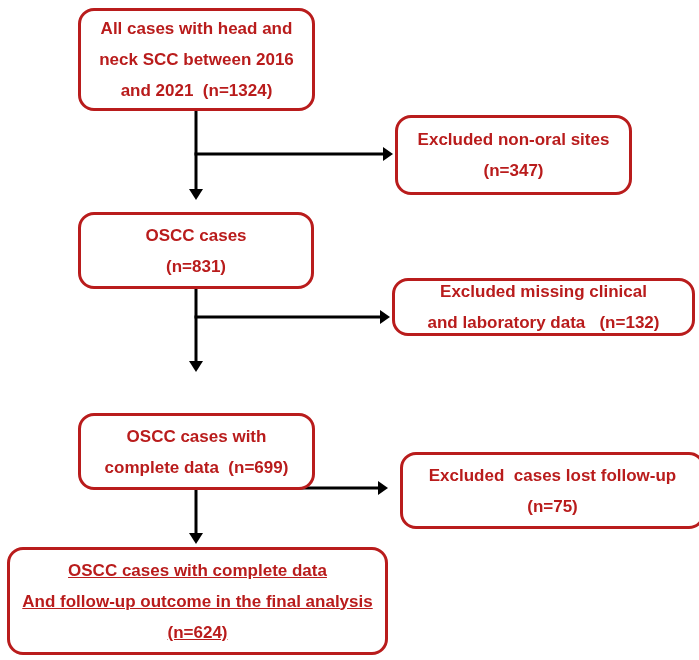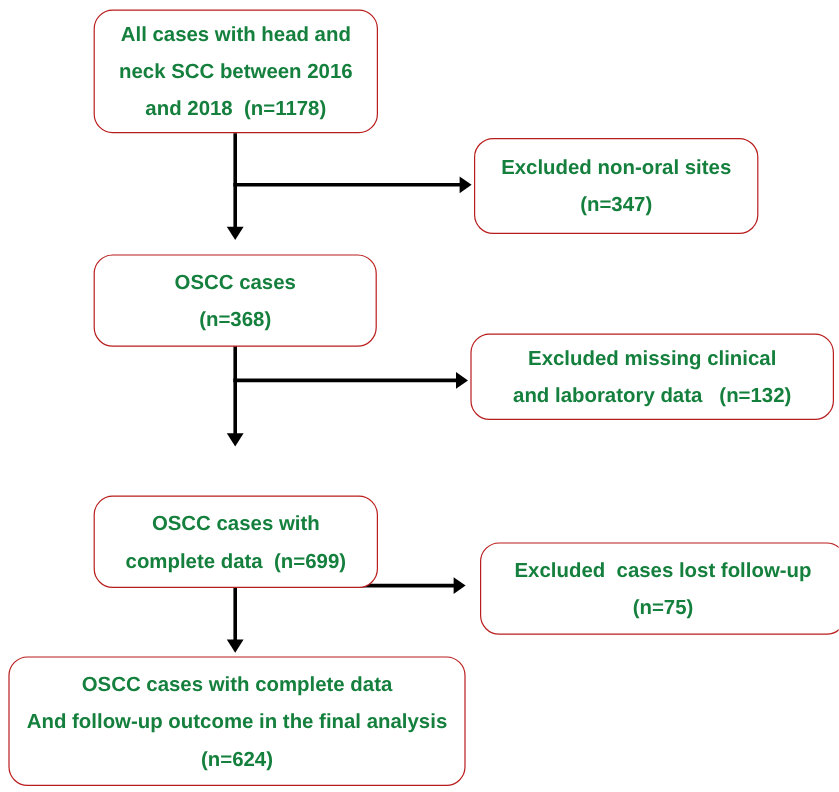--- a/index.html
+++ b/index.html
@@ -26,43 +26,43 @@
     stroke: #000000;
     stroke-width: 3;
   }
   .connectors polygon {
     fill: #000000;
     stroke: none;
   }
   .box {
     position: absolute;
     box-sizing: border-box;
-    border: 1px solid #b91c1c;
+    border: 3px solid #b91c1c;
     border-radius: 16px;
     background: #ffffff;
-    color: #15803d;
+    color: #b91c1c;
     display: flex;
     flex-direction: column;
     justify-content: center;
     align-items: center;
     text-align: center;
     font-weight: bold;
     font-size: 17px;
     line-height: 31px;
   }
   .box .ln {
     white-space: pre;
   }
   .box-step1    { left: 78px;  top: 8px;   width: 237px; height: 103px; }
   .box-excl1    { left: 395px; top: 115px; width: 237px; height: 80px;  }
   .box-step2    { left: 78px;  top: 212px; width: 236px; height: 77px;  }
-  .box-excl2    { left: 392px; top: 278px; width: 303px; height: 72px;  }
+  .box-excl2    { left: 392px; top: 278px; width: 303px; height: 58px;  }
   .box-step3    { left: 78px;  top: 373px; width: 237px; height: 77px; margin-top: 40px;  }
   .box-excl3    { left: 390px; top: 452px; width: 305px; height: 77px; margin-left: 10px;  }
-  .box-step4    { left: 7px;   top: 547px; width: 381px; height: 108px; }
+  .box-step4    { left: 7px;   top: 547px; width: 381px; height: 108px; text-decoration: underline; }
 </style>
 </head>
 <body>
 
 <div class="canvas">
 
   <svg class="connectors" viewBox="0 0 699 660" xmlns="http://www.w3.org/2000/svg">
 
     <g>
       <line x1="196" y1="111" x2="196" y2="191"></line>
@@ -91,31 +91,31 @@
 
     <g>
       <line x1="194.5" y1="488" x2="379" y2="488"></line>
       <polygon points="378,481 378,495 388,488"></polygon>
     </g>
   </svg>
 
   <div class="box box-step1">
     <div class="ln">All cases with head and</div>
     <div class="ln">neck SCC between 2016</div>
-    <div class="ln">and 2018  (n=1178)</div>
+    <div class="ln">and 2021  (n=1324)</div>
   </div>
 
   <div class="box box-excl1">
     <div class="ln">Excluded non-oral sites</div>
     <div class="ln">(n=347)</div>
   </div>
 
   <div class="box box-step2">
     <div class="ln">OSCC cases</div>
-    <div class="ln">(n=368)</div>
+    <div class="ln">(n=831)</div>
   </div>
 
   <div class="box box-excl2">
     <div class="ln">Excluded missing clinical</div>
     <div class="ln">and laboratory data   (n=132)</div>
   </div>
 
   <div class="box box-step3">
     <div class="ln">OSCC cases with</div>
     <div class="ln">complete data  (n=699)</div>

